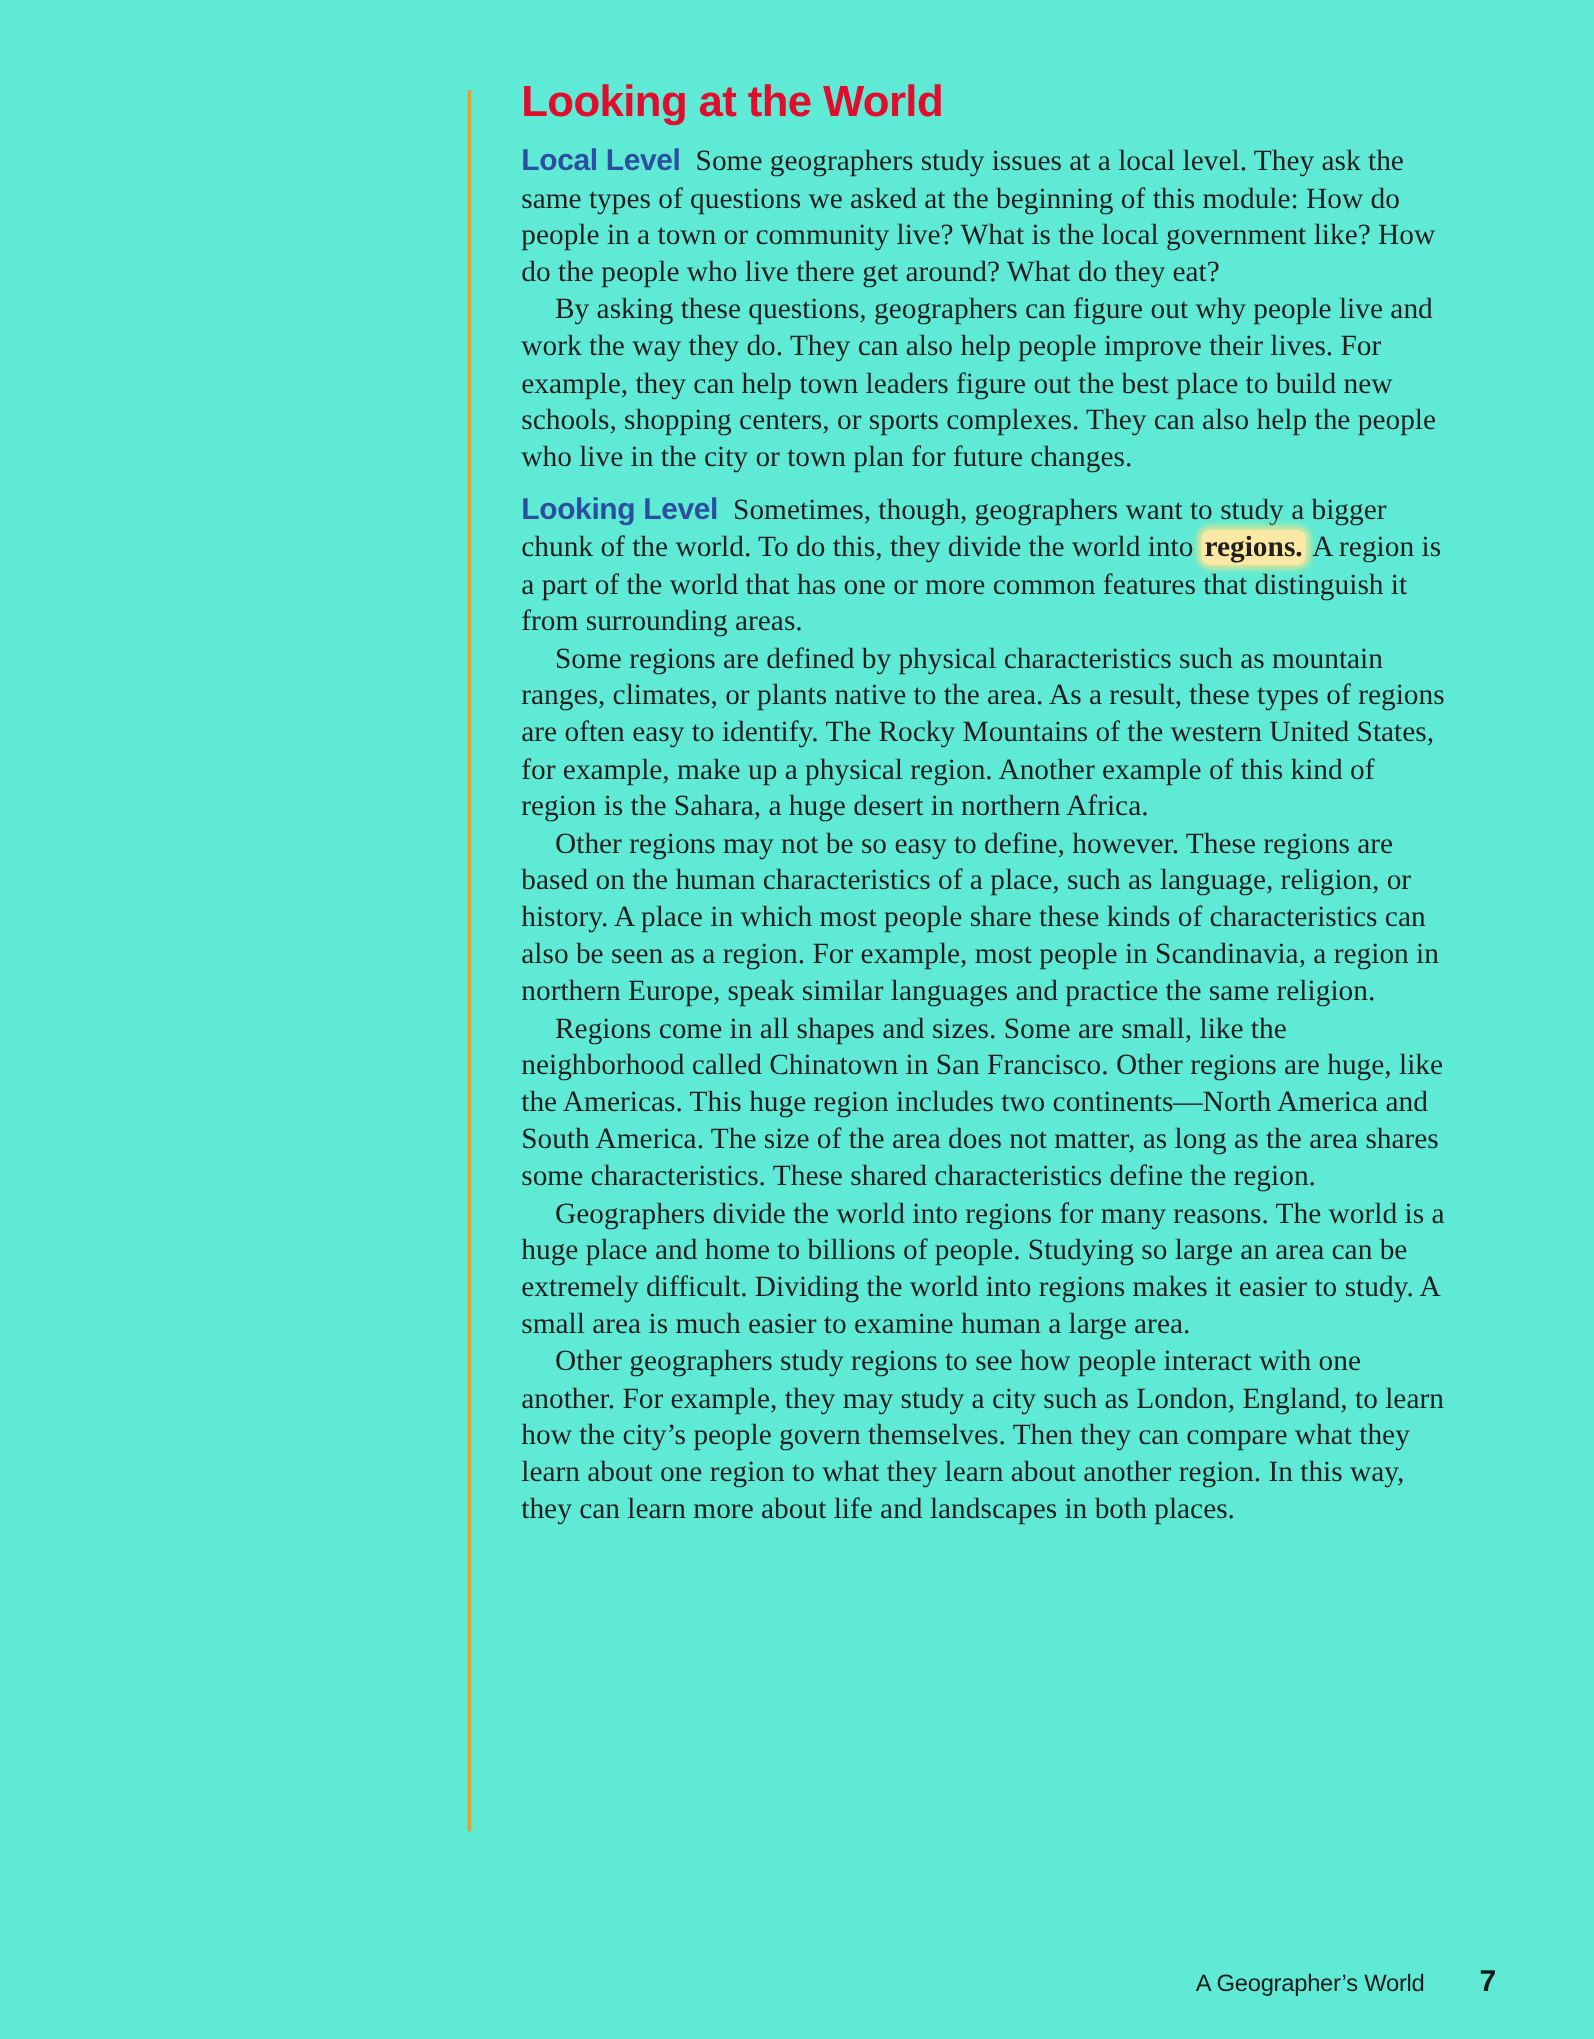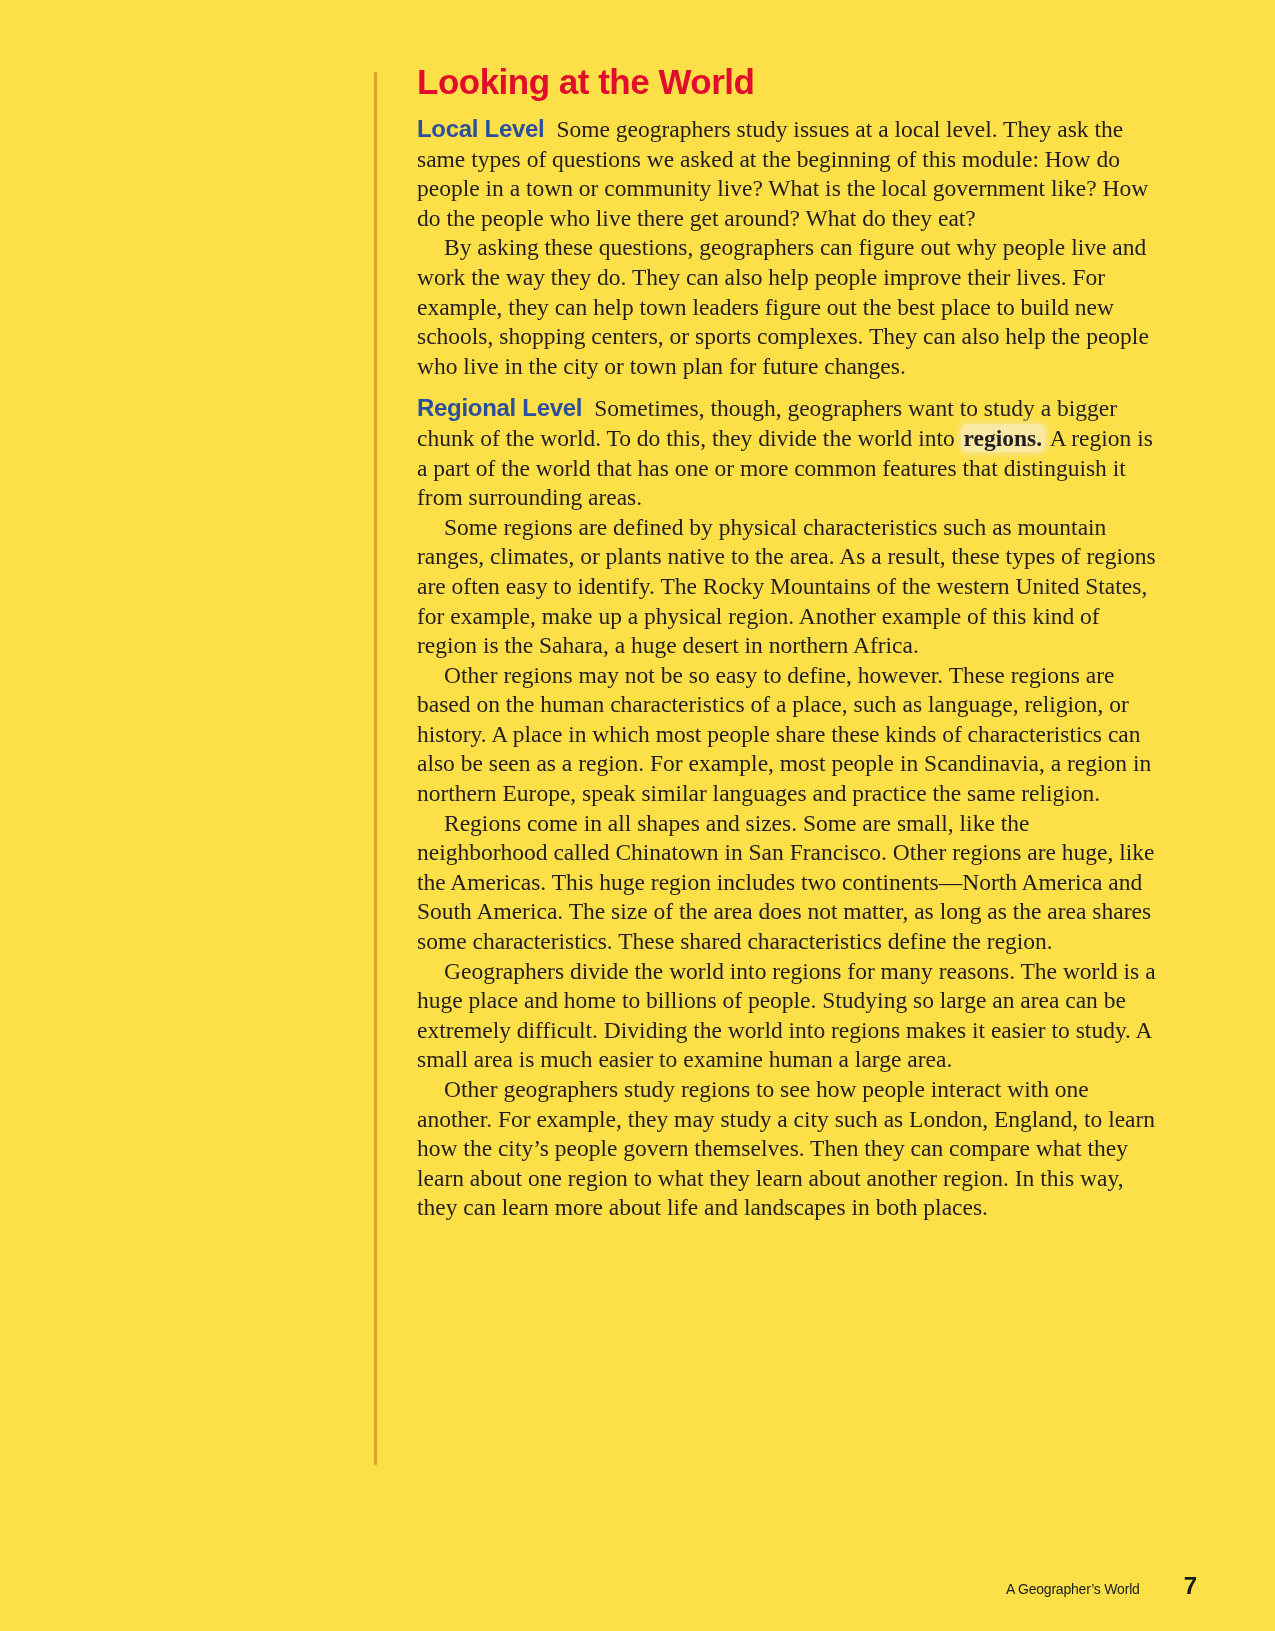--- a/index.html
+++ b/index.html
@@ -4,21 +4,21 @@
 <style>
   html, body {
     margin: 0;
     padding: 0;
     background: #ffffff;
   }
   .page {
     position: relative;
     width: 1275px;
     height: 1631px;
-    background: #fde047;
+    background: #5eead4;
     overflow: hidden;
     font-family: "Liberation Serif", serif;
   }
   .accent-rule {
     position: absolute;
     left: 374px;
     top: 72px;
     width: 3px;
     height: 1393px;
     background: #E0A233;
@@ -69,21 +69,21 @@
     position: absolute;
     top: 1572px;
     right: 78px;
     display: flex;
     align-items: baseline;
     gap: 44px;
     font-family: "Liberation Sans", sans-serif;
     color: #1A1A1A;
   }
   .footer-title {
-    font-size: 14px;
+    font-size: 19px;
     letter-spacing: -0.2px;
   }
   .footer-page-number {
     font-size: 24px;
     font-weight: 700;
   }
 </style>
 </head>
 <body>
 
@@ -95,21 +95,21 @@
 
     <h1 class="page-title">Looking at the World</h1>
 
 
     <div class="section">
       <p class="para"><span class="runin">Local Level</span><span>Some geographers study issues at a local level. They ask the same types of questions we asked at the beginning of this module: How do people in a town or community live? What is the local government like? How do the people who live there get around? What do they eat?</span></p>
       <p class="para indent">By asking these questions, geographers can figure out why people live and work the way they do. They can also help people improve their lives. For example, they can help town leaders figure out the best place to build new schools, shopping centers, or sports complexes. They can also help the people who live in the city or town plan for future changes.</p>
     </div>
 
     <div class="section">
-      <p class="para"><span class="runin">Regional Level</span><span>Sometimes, though, geographers want to study a bigger chunk of the world. To do this, they divide the world into </span><span class="keyterm">regions.</span><span> A region is a part of the world that has one or more common features that distinguish it from surrounding areas.</span></p>
+      <p class="para"><span class="runin">Looking Level</span><span>Sometimes, though, geographers want to study a bigger chunk of the world. To do this, they divide the world into </span><span class="keyterm">regions.</span><span> A region is a part of the world that has one or more common features that distinguish it from surrounding areas.</span></p>
       <p class="para indent">Some regions are defined by physical characteristics such as mountain ranges, climates, or plants native to the area. As a result, these types of regions are often easy to identify. The Rocky Mountains of the western United States, for example, make up a physical region. Another example of this kind of region is the Sahara, a huge desert in northern Africa.</p>
       <p class="para indent">Other regions may not be so easy to define, however. These regions are based on the human characteristics of a place, such as language, religion, or history. A place in which most people share these kinds of characteristics can also be seen as a region. For example, most people in Scandinavia, a region in northern Europe, speak similar languages and practice the same religion.</p>
       <p class="para indent">Regions come in all shapes and sizes. Some are small, like the neighborhood called Chinatown in San Francisco. Other regions are huge, like the Americas. This huge region includes two continents—North America and South America. The size of the area does not matter, as long as the area shares some characteristics. These shared characteristics define the region.</p>
       <p class="para indent">Geographers divide the world into regions for many reasons. The world is a huge place and home to billions of people. Studying so large an area can be extremely difficult. Dividing the world into regions makes it easier to study. A small area is much easier to examine human a large area.</p>
       <p class="para indent">Other geographers study regions to see how people interact with one another. For example, they may study a city such as London, England, to learn how the city’s people govern themselves. Then they can compare what they learn about one region to what they learn about another region. In this way, they can learn more about life and landscapes in both places.</p>
     </div>
 
   </div>
 
   <div class="footer">

